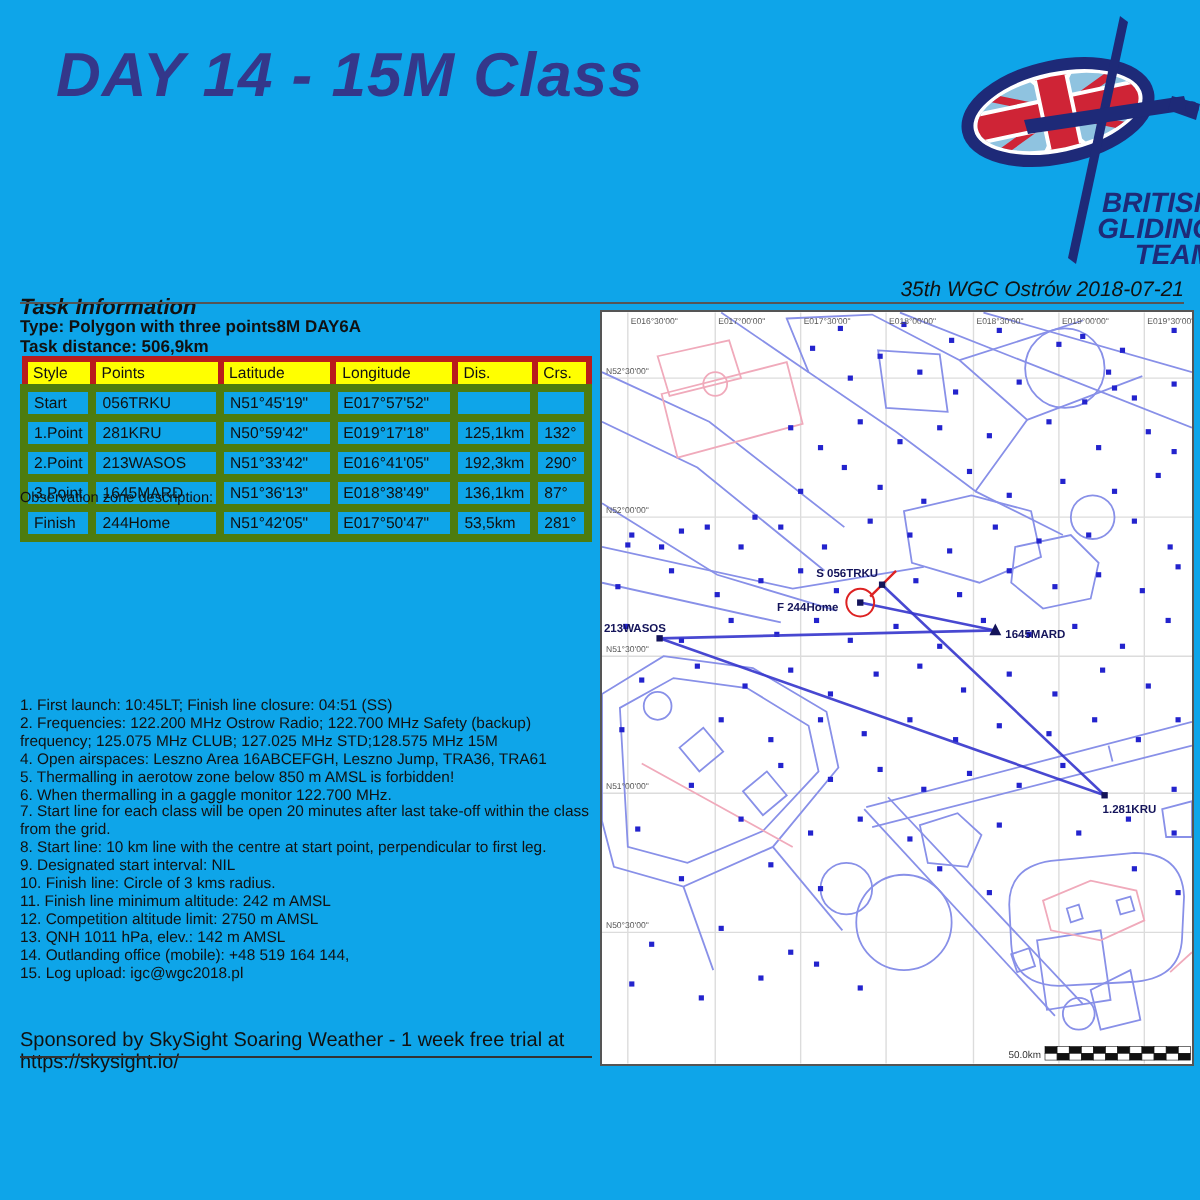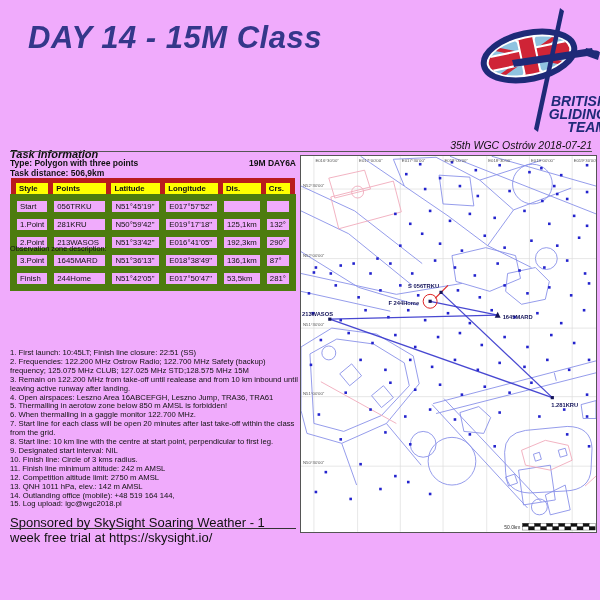--- a/index.html
+++ b/index.html
@@ -2,35 +2,35 @@
 <html style="--navy: #34378a; --logo-navy: #1e2a78; --red: #cf2436; --lblue: #8fc3e0; --hdr-yellow: #ffff00; --hl-yellow: #f6f6bc; --dot-blue: #2323cd; --air-blue: #8890e8; --task-blue: #3434cc; --map-red: #dd2222; --pink: #f0aabb;"><head>
 <meta charset="utf-8">
 <style>
   :root{
     --navy:#34378a; --logo-navy:#1e2a78; --red:#cf2436; --lblue:#8fc3e0;
     --hdr-yellow:#ffff00; --hl-yellow:#f6f6bc; --dot-blue:#2323cd;
     --air-blue:#8890e8; --task-blue:#3434cc; --map-red:#dd2222; --pink:#f0aabb;
   }
   *{box-sizing:border-box;margin:0;padding:0}
   body{background:#fff;font-family:"Liberation Sans",sans-serif;color:#111}
-  .page{position:relative;width:600px;height:600px;background:#f0abfc;overflow:hidden}
+  .page{position:relative;width:600px;height:600px;background:#0ea5e9;overflow:hidden}
   .title{position:absolute;left:28px;top:20px;font-size:31px;font-weight:bold;font-style:italic;color:var(--navy);letter-spacing:.5px}
   .logo{position:absolute;left:474px;top:8px;width:135px;height:127px}
   .subhead-left{position:absolute;left:10px;top:148px;font-size:11px;font-weight:bold;font-style:italic}
   .subhead-right{position:absolute;right:8px;top:139px;font-size:10.5px;font-style:italic}
   .head-rule{position:absolute;left:10px;top:151px;width:582px;border-top:1.5px solid #555}
-  .type-row{position:absolute;left:10px;top:158px;width:286px;display:flex;justify-content:space-between;font-size:8.5px;font-weight:bold}
+  .type-row{position:absolute;left:10px;top:158px;width:286px;display:flex;font-size:8.5px;font-weight:bold}
   .dist-row{position:absolute;left:10px;top:168px;width:286px;font-size:8.5px;font-weight:bold}
   table.task{position:absolute;left:10px;top:178px;width:286px;border-collapse:collapse;font-size:7.8px;border:1.2px solid #555}
-  table.task th{background:var(--hdr-yellow);text-align:left;font-weight:bold;border:5px solid #b91c1c;padding:1px 3px}
-  table.task td{border:7px solid #4d7c0f;padding:1px 3px;height:10px}
+  table.task th{background:var(--hdr-yellow);text-align:left;font-weight:normal;border:3px solid #b91c1c;padding:1px 3px}
+  table.task td{border:4px solid #4d7c0f;padding:1px 3px;height:10px}
   .obs{position:absolute;left:10px;top:244px;width:286px;font-size:7.3px;line-height:9px}
   .obs .hl{background:var(--hl-yellow)}
   .notes{position:absolute;left:10px;top:349px;width:288px;font-size:7.7px;line-height:8.9px}
-  .sponsor{position:absolute;left:10px;top:515px;width:288px;font-size:13px}
+  .sponsor{position:absolute;left:10px;top:515px;width:288px;font-size:10px}
   .bottom-rule{position:absolute;left:10px;top:528px;width:286px;border-top:1.2px solid #333}
   .mapbox{position:absolute;left:300px;top:155px;width:297px;height:378px;border:1px solid #555;background:#fff}
   .mapbox svg{display:block}
   text{font-family:"Liberation Sans",sans-serif}
 </style>
 </head>
 <body>
 
 <div class="page">
 
@@ -69,21 +69,21 @@
       </g>
     </svg>
   </div>
 
   <div class="subhead-left">Task Information</div>
   <div class="subhead-right">35th WGC Ostrów 2018-07-21</div>
   <div class="head-rule"></div>
 
   <div class="type-row">
     <span>Type: Polygon with three points</span>
-    <span>19M DAY6A</span>
+    <span>8M DAY6A</span>
   </div>
   <div class="dist-row">Task distance: 506,9km</div>
 
   <table class="task" id="task-table">
     <thead>
         <tr id="task-table-head">
           <th>Style</th>
           <th>Points</th>
           <th>Latitude</th>
           <th>Longitude</th>
@@ -133,23 +133,22 @@
           <td style="width: 27px;">281°</td>
         </tr>
       </tbody>
   </table>
 
   <div class="obs">
     <div>Observation zone description:</div>
   </div>
 
   <div class="notes" id="notes">
-      <div>1. First launch: 10:45LT; Finish line closure: 22:51 (SS)</div>
+      <div>1. First launch: 10:45LT; Finish line closure: 04:51 (SS)</div>
       <div>2. Frequencies: 122.200 MHz Ostrow Radio; 122.700 MHz Safety (backup) frequency; 125.075 MHz CLUB; 127.025 MHz STD;128.575 MHz 15M</div>
-      <div>3. Remain on 122.200 MHz from take-off until realease and from 10 km inbound until leaving active runway after landing.</div>
       <div>4. Open airspaces: Leszno Area 16ABCEFGH, Leszno Jump, TRA36, TRA61</div>
       <div>5. Thermalling in aerotow zone below 850 m AMSL is forbidden!</div>
       <div>6. When thermalling in a gaggle monitor 122.700 MHz.</div>
       <div>7. Start line for each class will be open 20 minutes after last take-off within the class from the grid.</div>
       <div>8. Start line: 10 km line with the centre at start point, perpendicular to first leg.</div>
       <div>9. Designated start interval: NIL</div>
       <div>10. Finish line: Circle of 3 kms radius.</div>
       <div>11. Finish line minimum altitude: 242 m AMSL</div>
       <div>12. Competition altitude limit: 2750 m AMSL</div>
       <div>13. QNH 1011 hPa, elev.: 142 m AMSL</div>

